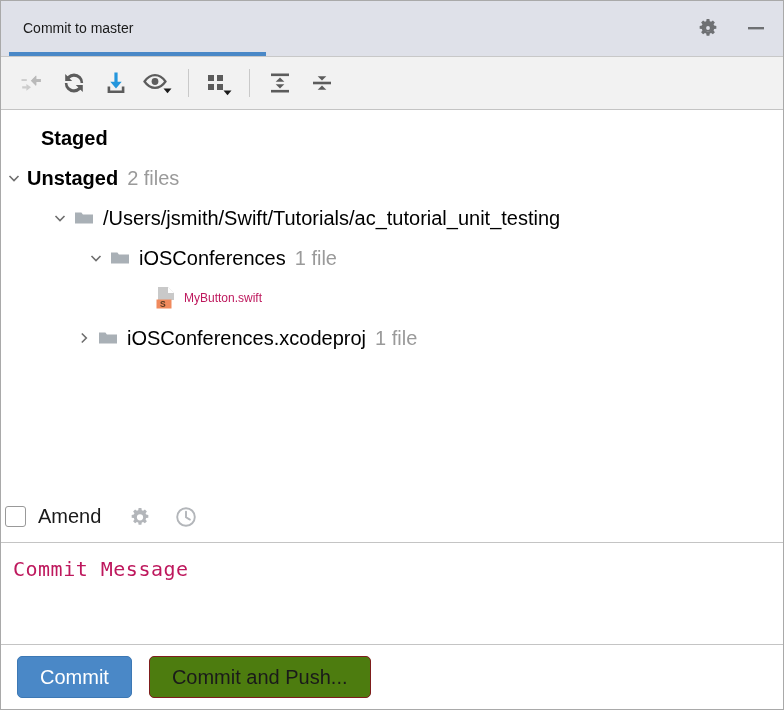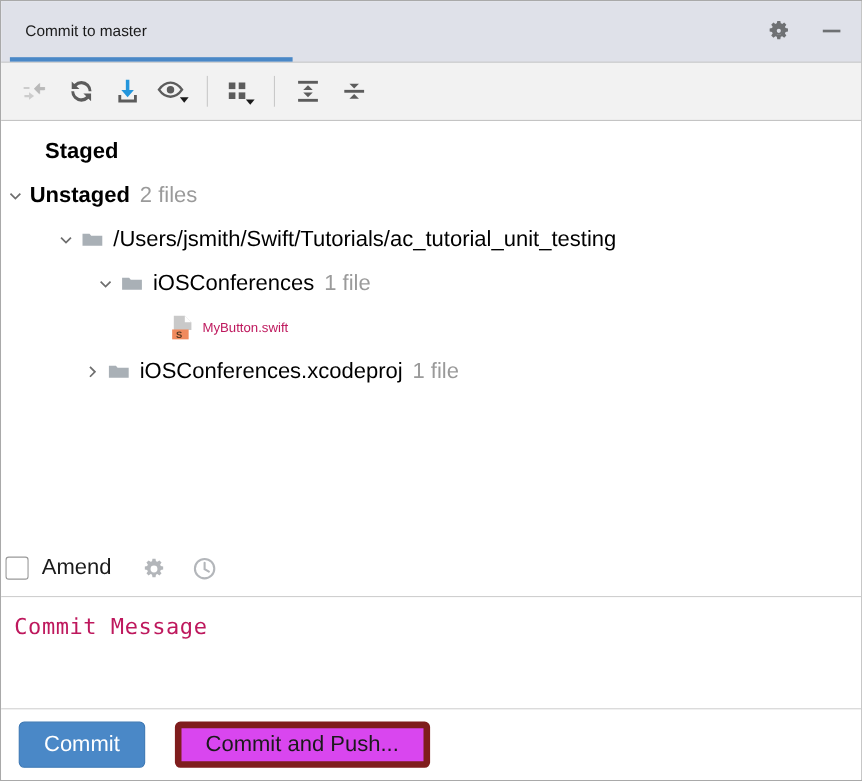--- a/index.html
+++ b/index.html
@@ -214,43 +214,43 @@
     letter-spacing: 0.5px;
   }
 
   
   .btn-bar {
     flex: 0 0 auto;
     height: 64px;
     display: flex;
     align-items: center;
     padding-left: 16px;
-    gap: 27px;
+    gap: 17px;
     background: #ffffff;
     box-sizing: border-box;
   }
   .btn {
     height: 42px;
     border-radius: 5px;
     font-size: 20px;
     display: flex;
     align-items: center;
     justify-content: center;
     cursor: pointer;
     box-sizing: border-box;
     padding: 0 22px;
   }
   .btn-primary {
     background: #4a88c7;
     border: 1px solid #3d78b4;
     color: #ffffff;
   }
   .btn-default {
-    background: #d946ef;
-    border: 6px solid #7f1d1d;
+    background: #4d7c0f;
+    border: 1px solid #7f1d1d;
     color: #1a1a1a;
   }
 </style>
 </head>
 <body>
 
 <div id="app">
 
   <div class="header">
     <div class="tab">

